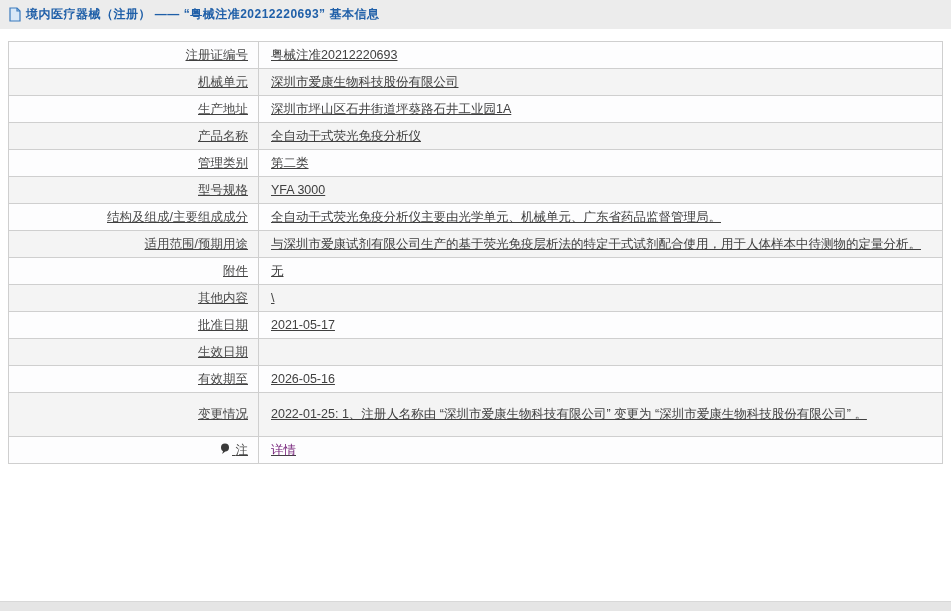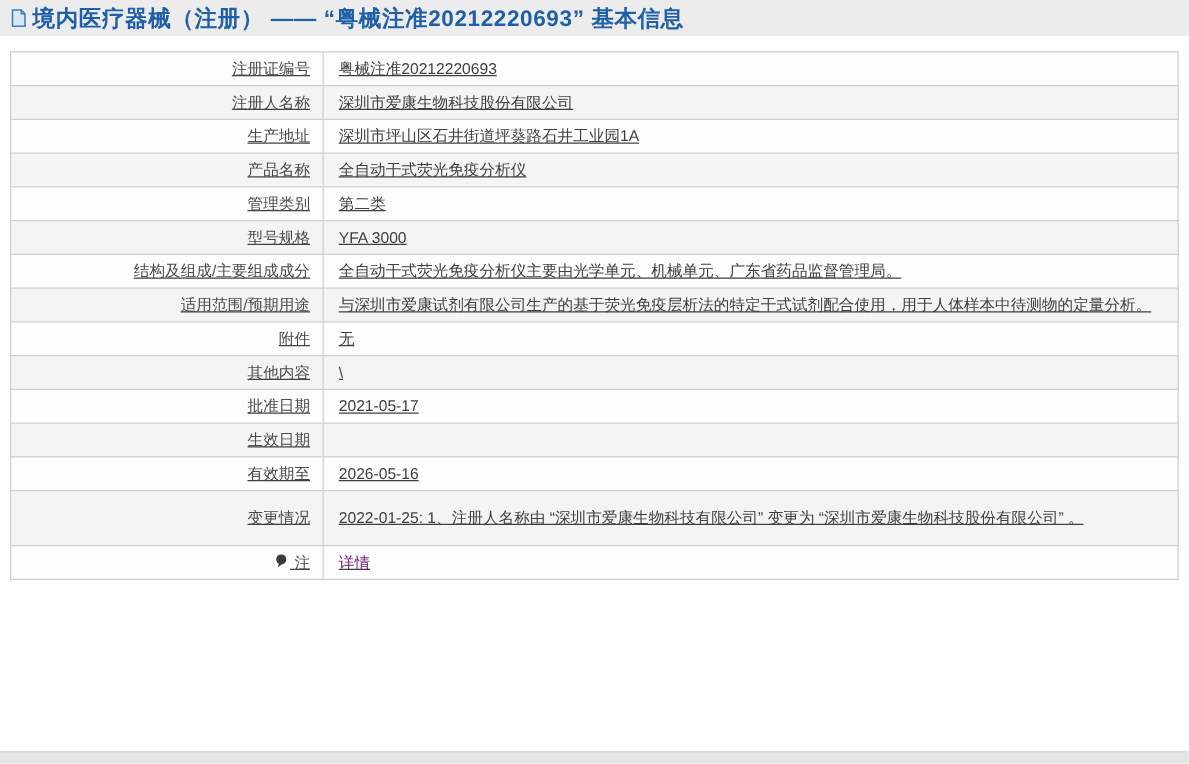--- a/index.html
+++ b/index.html
@@ -14,21 +14,21 @@
     width: 100%;
     height: 29px;
     background: #ececec;
     display: flex;
     align-items: center;
     padding-left: 8px;
   }
   .doc-icon { display: inline-flex; margin-right: 4px; }
   .page-title {
     color: #1f5fa8;
-    font-size: 18px;
+    font-size: 12px;
     font-weight: bold;
     letter-spacing: 0.5px;
     white-space: nowrap;
   }
   .info-table {
     margin: 12px 8px 0 8px;
     width: 935px;
     border-collapse: collapse;
     table-layout: fixed;
     font-size: 12.5px;
@@ -84,21 +84,21 @@
   <span class="page-title">境内医疗器械（注册） ——  “粤械注准20212220693”  基本信息</span>
 </div>
 
 <table class="info-table">
   <tbody>
       <tr>
     <td class="lbl">注册证编号</td>
     <td class="val">粤械注准20212220693</td>
   </tr>
   <tr>
-    <td class="lbl">注册人名称</td>
+    <td class="lbl">机械单元</td>
     <td class="val">深圳市爱康生物科技股份有限公司</td>
   </tr>
   <tr>
     <td class="lbl">生产地址</td>
     <td class="val">深圳市坪山区石井街道坪葵路石井工业园1A</td>
   </tr>
   <tr>
     <td class="lbl">产品名称</td>
     <td class="val">全自动干式荧光免疫分析仪</td>
   </tr>

